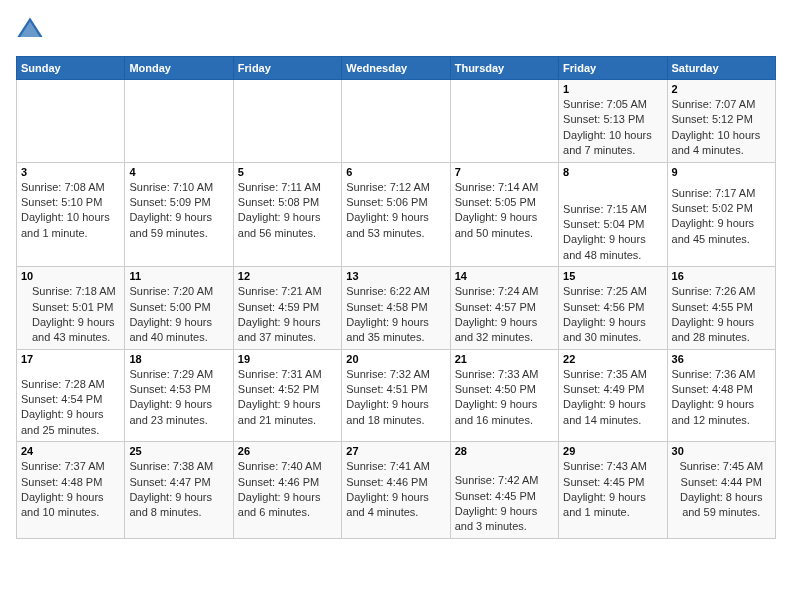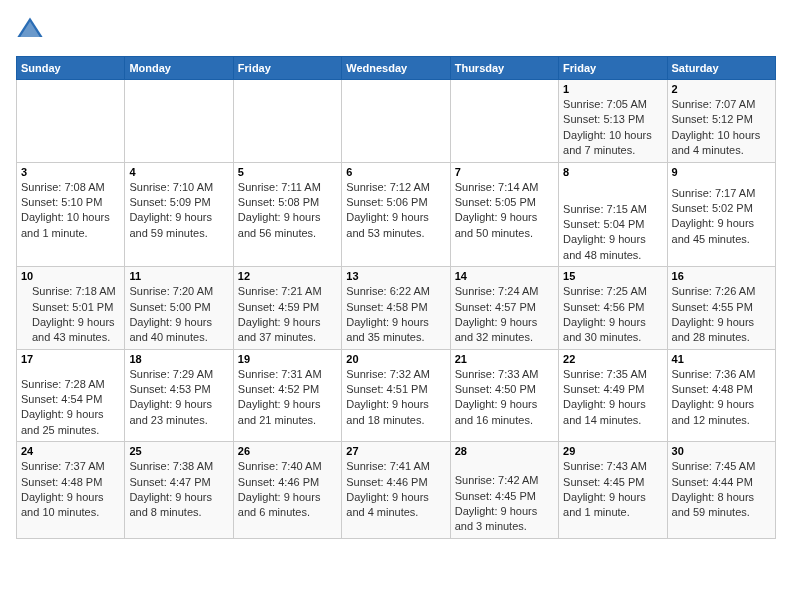--- a/index.html
+++ b/index.html
@@ -263,21 +263,21 @@
 Sunset: 4:50 PM
 Daylight: 9 hours and 16 minutes.</div>
           </td>
           <td>
             <span class="day-num">22</span>
             <div class="day-info" style="white-space: pre-line;">Sunrise: 7:35 AM
 Sunset: 4:49 PM
 Daylight: 9 hours and 14 minutes.</div>
           </td>
           <td>
-            <span class="day-num">41</span>
+            <span class="day-num">36</span>
             <div class="day-info" style="white-space: pre-line;">Sunrise: 7:36 AM
 Sunset: 4:48 PM
 Daylight: 9 hours and 12 minutes.</div>
           </td>
         </tr>
         <tr>
           <td>
             <span class="day-num">24</span>
             <div class="day-info" style="white-space: pre-line;">Sunrise: 7:37 AM
 Sunset: 4:48 PM
@@ -308,20 +308,20 @@
 Daylight: 9 hours and 3 minutes.</div>
           </td>
           <td>
             <span class="day-num">29</span>
             <div class="day-info" style="white-space: pre-line;">Sunrise: 7:43 AM
 Sunset: 4:45 PM
 Daylight: 9 hours and 1 minute.</div>
           </td>
           <td>
             <span class="day-num">30</span>
-            <div class="day-info" style="white-space: pre-line;">Sunrise: 7:45 AM
+            <div class="day-info" style="white-space: pre-line; text-align: center;">Sunrise: 7:45 AM
 Sunset: 4:44 PM
 Daylight: 8 hours and 59 minutes.</div>
           </td>
         </tr>
       </tbody>
   </table>
 </div>
 
 </body></html>

